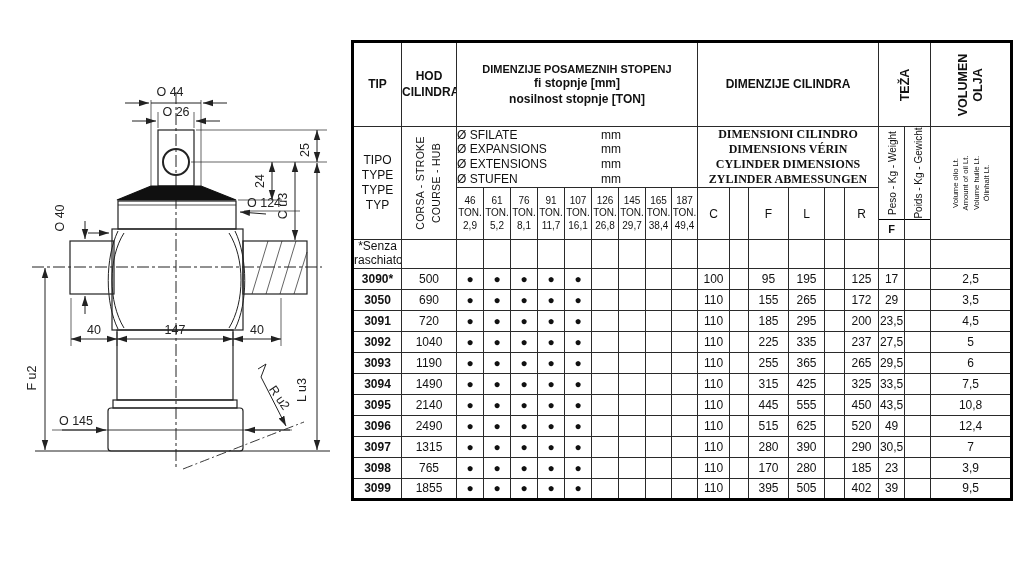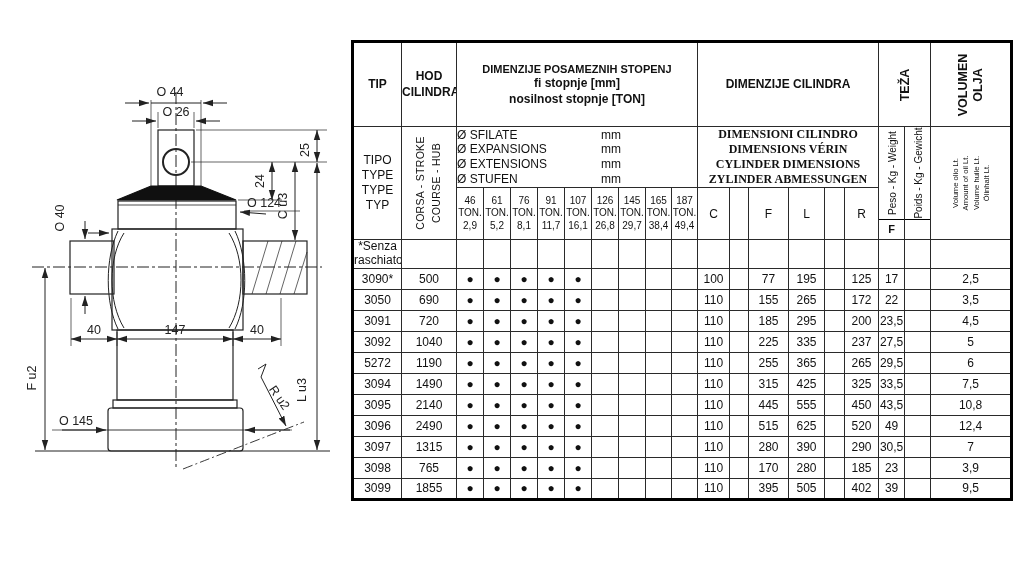--- a/index.html
+++ b/index.html
@@ -17,21 +17,21 @@
   tbody.data tr{height:21px;}
   td.hdr{background:#2ca6df;color:#0b2f6e;font-weight:bold;font-size:12.5px;line-height:1.3;border:2px solid #000;border-bottom:3px solid #000;}
   td.hdr .t1{font-size:11px;}
   td.tipo{font-size:13px;line-height:1.25;background:#d8d8d8;}
   td.sfilate{text-align:left;padding:2px 2px 2px 5px;font-size:11.5px;line-height:1.22;}
   .sfrow{display:flex;} .sfrow .u{margin-left:auto;width:40%;text-align:left;}
   td.dimsblk{text-align:left;padding:2px 2px 2px 5px;font-weight:bold;font-size:11.3px;line-height:1.25;font-family:Liberation Serif, serif;}
   td.toncell div{font-size:10px;line-height:1.25;}
   td.letter{font-size:14px;}
   td.notecell{font-size:8px;line-height:1.15;padding:1px;background:#d8d8d8;}
-  td.tipcell{background:#d8d8d8;font-weight:normal;font-size:15.5px;}
+  td.tipcell{background:#d8d8d8;font-weight:bold;font-size:15.5px;}
   td.hodcell{font-weight:400;font-size:12.5px;}
   td.dotcell{font-size:11px;line-height:1;}
   td.wsmall{font-size:11px;}
   .vwrap{position:relative;width:100%;}
   .vtext{position:absolute;top:50%;left:50%;transform:translate(-50%,-50%) rotate(-90deg);
          white-space:nowrap;text-align:center;}
   .vtext div{white-space:nowrap;}
   td.vcell{padding:0;}
   .pesowrap{height:91px;} .fsub{height:19px;border-top:1px solid #000;display:flex;align-items:center;justify-content:center;font-weight:bold;font-size:11px;}
   .rot-corsa{font-size:10.5px;line-height:1.5;letter-spacing:.3px;}
@@ -345,21 +345,21 @@
             <td class="dotcell">●</td>
             <td class="dotcell">●</td>
             <td class="dotcell">●</td>
             <td class="dotcell">●</td>
             <td class="dotcell"></td>
             <td class="dotcell"></td>
             <td class="dotcell"></td>
             <td class="dotcell"></td>
             <td>100</td>
             <td></td>
-            <td>77</td>
+            <td>95</td>
             <td>195</td>
             <td></td>
             <td>125</td>
             <td class="wsmall">17</td>
             <td></td>
             <td>2,5</td>
           </tr>
           <tr>
             <td class="tipcell">3050</td>
             <td class="hodcell">690</td>
@@ -371,21 +371,21 @@
             <td class="dotcell"></td>
             <td class="dotcell"></td>
             <td class="dotcell"></td>
             <td class="dotcell"></td>
             <td>110</td>
             <td></td>
             <td>155</td>
             <td>265</td>
             <td></td>
             <td>172</td>
-            <td class="wsmall">22</td>
+            <td class="wsmall">29</td>
             <td></td>
             <td>3,5</td>
           </tr>
           <tr>
             <td class="tipcell">3091</td>
             <td class="hodcell">720</td>
             <td class="dotcell">●</td>
             <td class="dotcell">●</td>
             <td class="dotcell">●</td>
             <td class="dotcell">●</td>
@@ -420,21 +420,21 @@
             <td></td>
             <td>225</td>
             <td>335</td>
             <td></td>
             <td>237</td>
             <td class="wsmall">27,5</td>
             <td></td>
             <td>5</td>
           </tr>
           <tr>
-            <td class="tipcell">5272</td>
+            <td class="tipcell">3093</td>
             <td class="hodcell">1190</td>
             <td class="dotcell">●</td>
             <td class="dotcell">●</td>
             <td class="dotcell">●</td>
             <td class="dotcell">●</td>
             <td class="dotcell">●</td>
             <td class="dotcell"></td>
             <td class="dotcell"></td>
             <td class="dotcell"></td>
             <td class="dotcell"></td>

